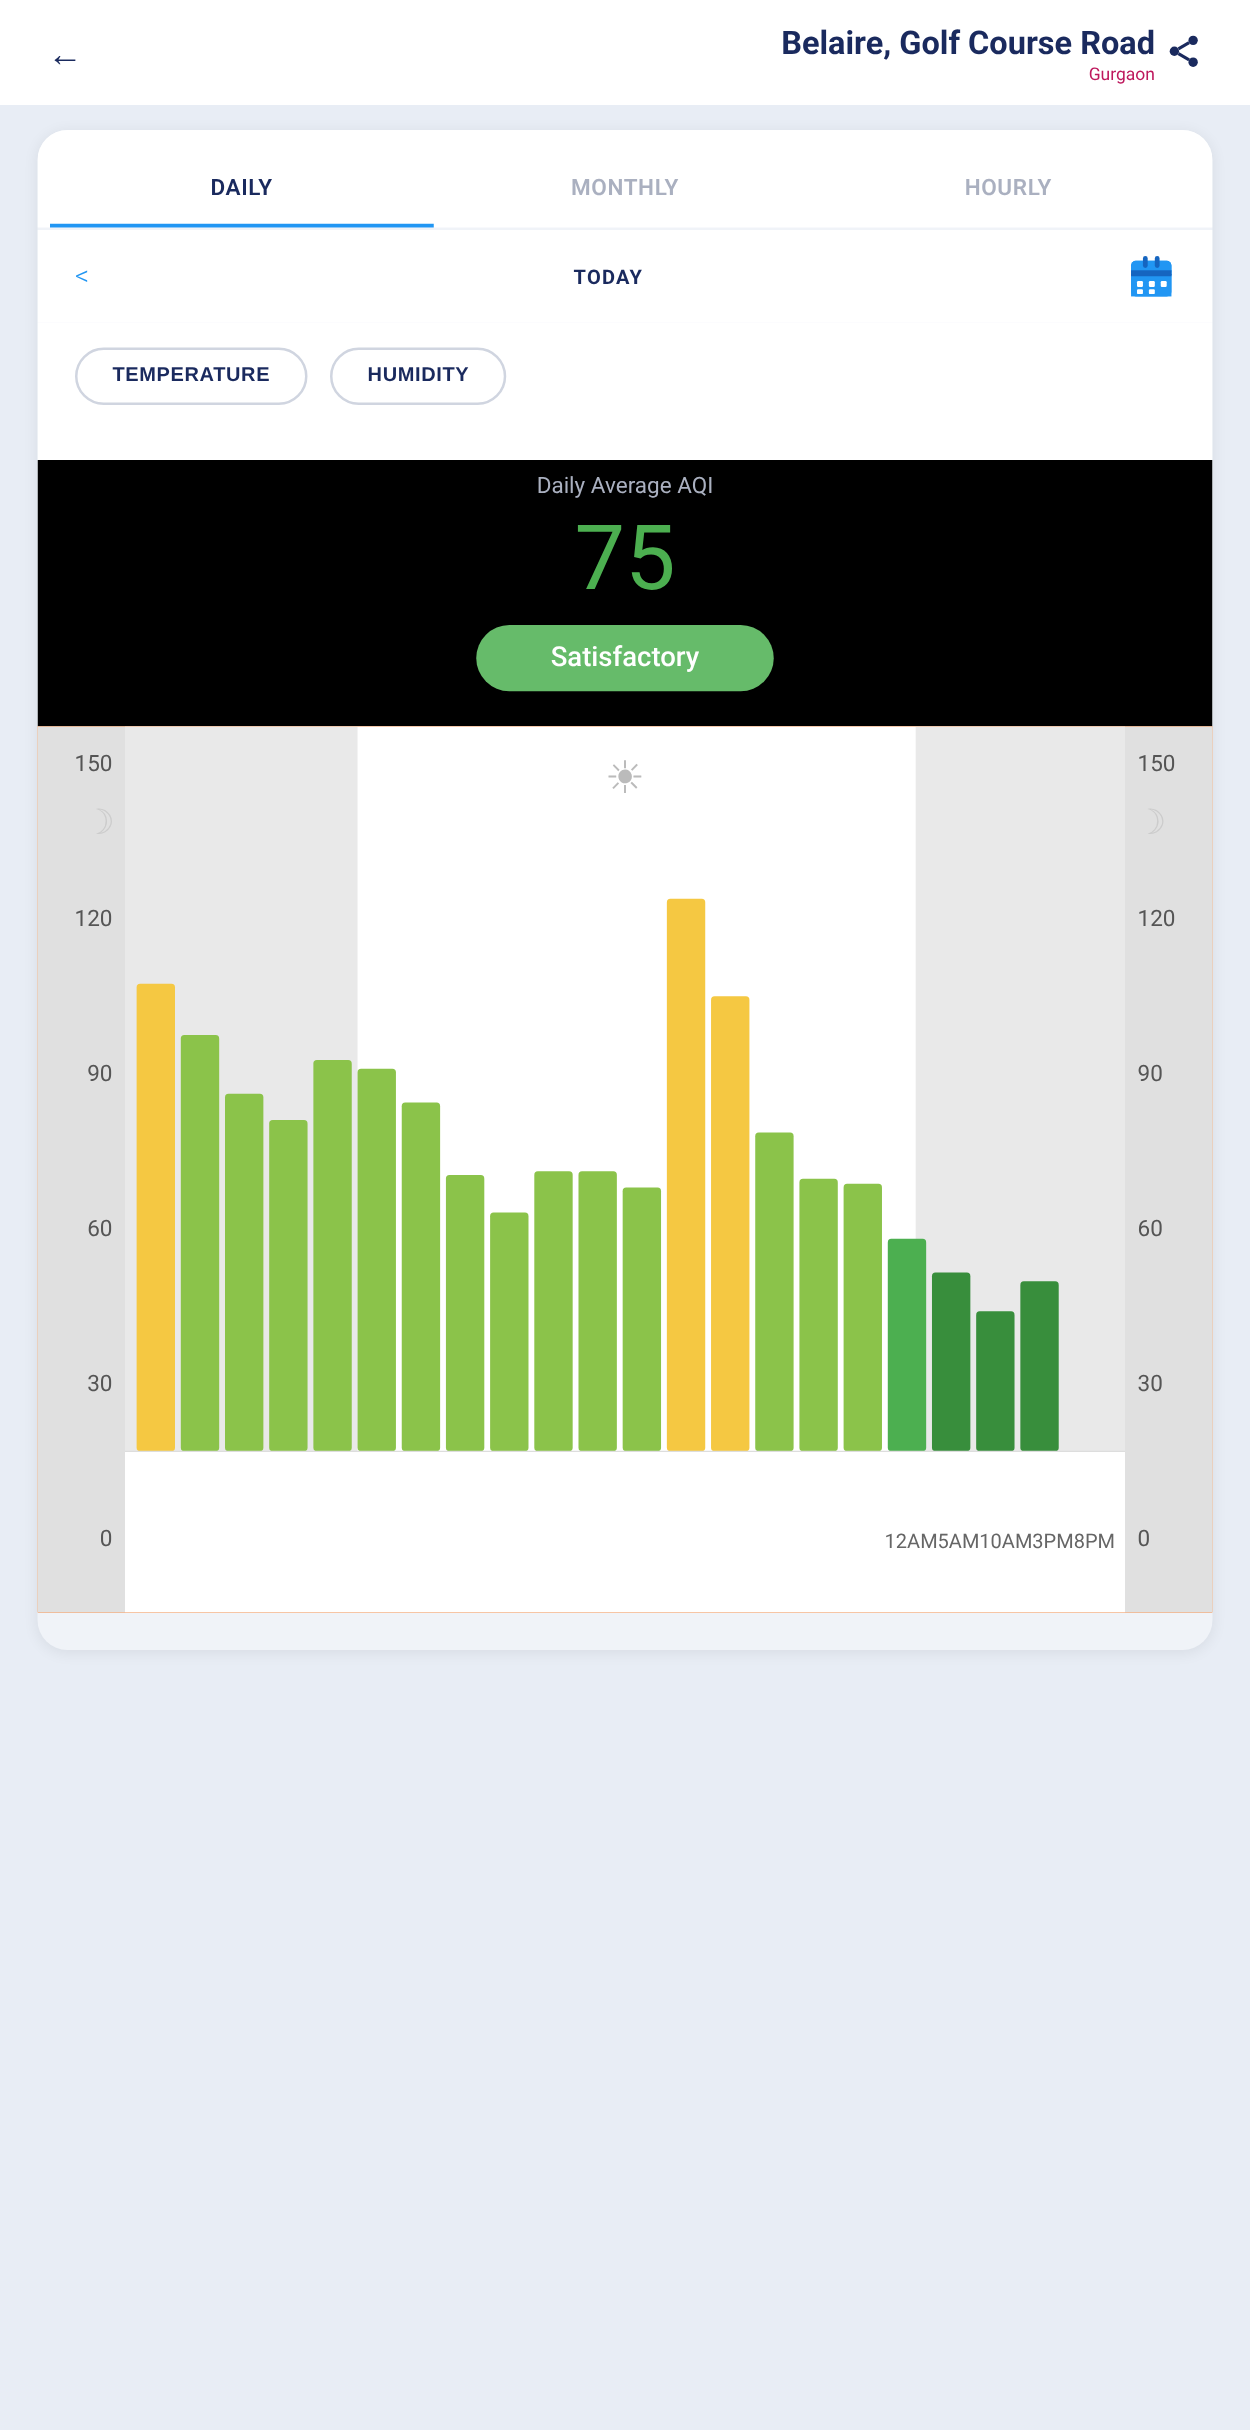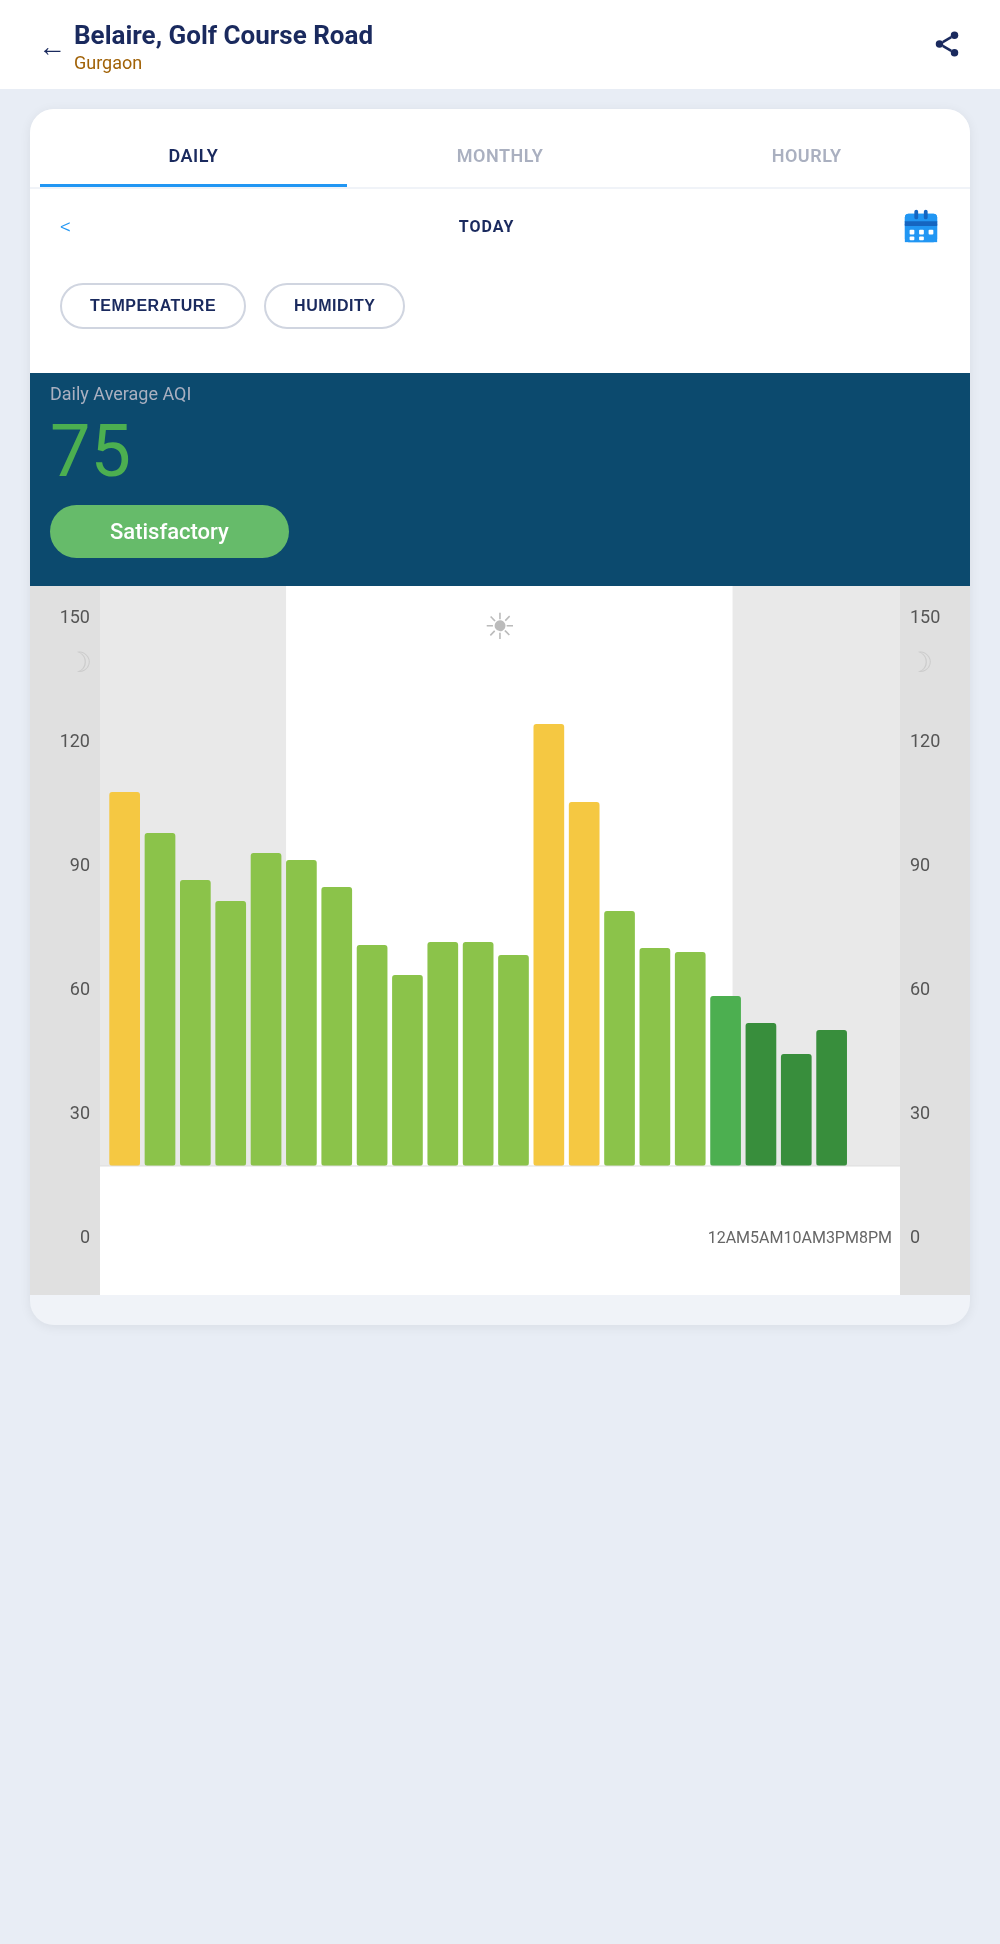--- a/index.html
+++ b/index.html
@@ -15,31 +15,31 @@
     
     .header {
       background: #ffffff;
       padding: 20px 30px 16px;
       display: flex;
       align-items: center;
       justify-content: space-between;
       position: relative;
     }
     .header-title-block {
-      text-align: left;
+      text-align: right;
       flex: 1;
     }
     .header-title {
       font-size: 26px;
       font-weight: 700;
       color: #1a2a5e;
     }
     .header-subtitle {
-      font-size: 18px;
-      color: #a16207;
+      font-size: 14px;
+      color: #be185d;
       margin-top: 2px;
     }
     .back-btn {
       cursor: pointer;
       color: #1a2a5e;
       font-size: 28px;
       font-weight: 300;
       background: none;
       border: none;
       padding: 4px 8px;
@@ -136,21 +136,22 @@
       letter-spacing: 0.5px;
     }
     .metric-btn.active {
       background: #2196f3;
       border-color: #2196f3;
       color: #ffffff;
     }
 
     
     .aqi-display {
-      background: #0c4a6e;
+      background: #000000;
+      text-align: center;
       padding: 10px 20px 28px;
     }
     .aqi-label {
       font-size: 18px;
       color: #aab0c0;
       margin-bottom: 8px;
     }
     .aqi-value {
       font-size: 72px;
       font-weight: 400;

